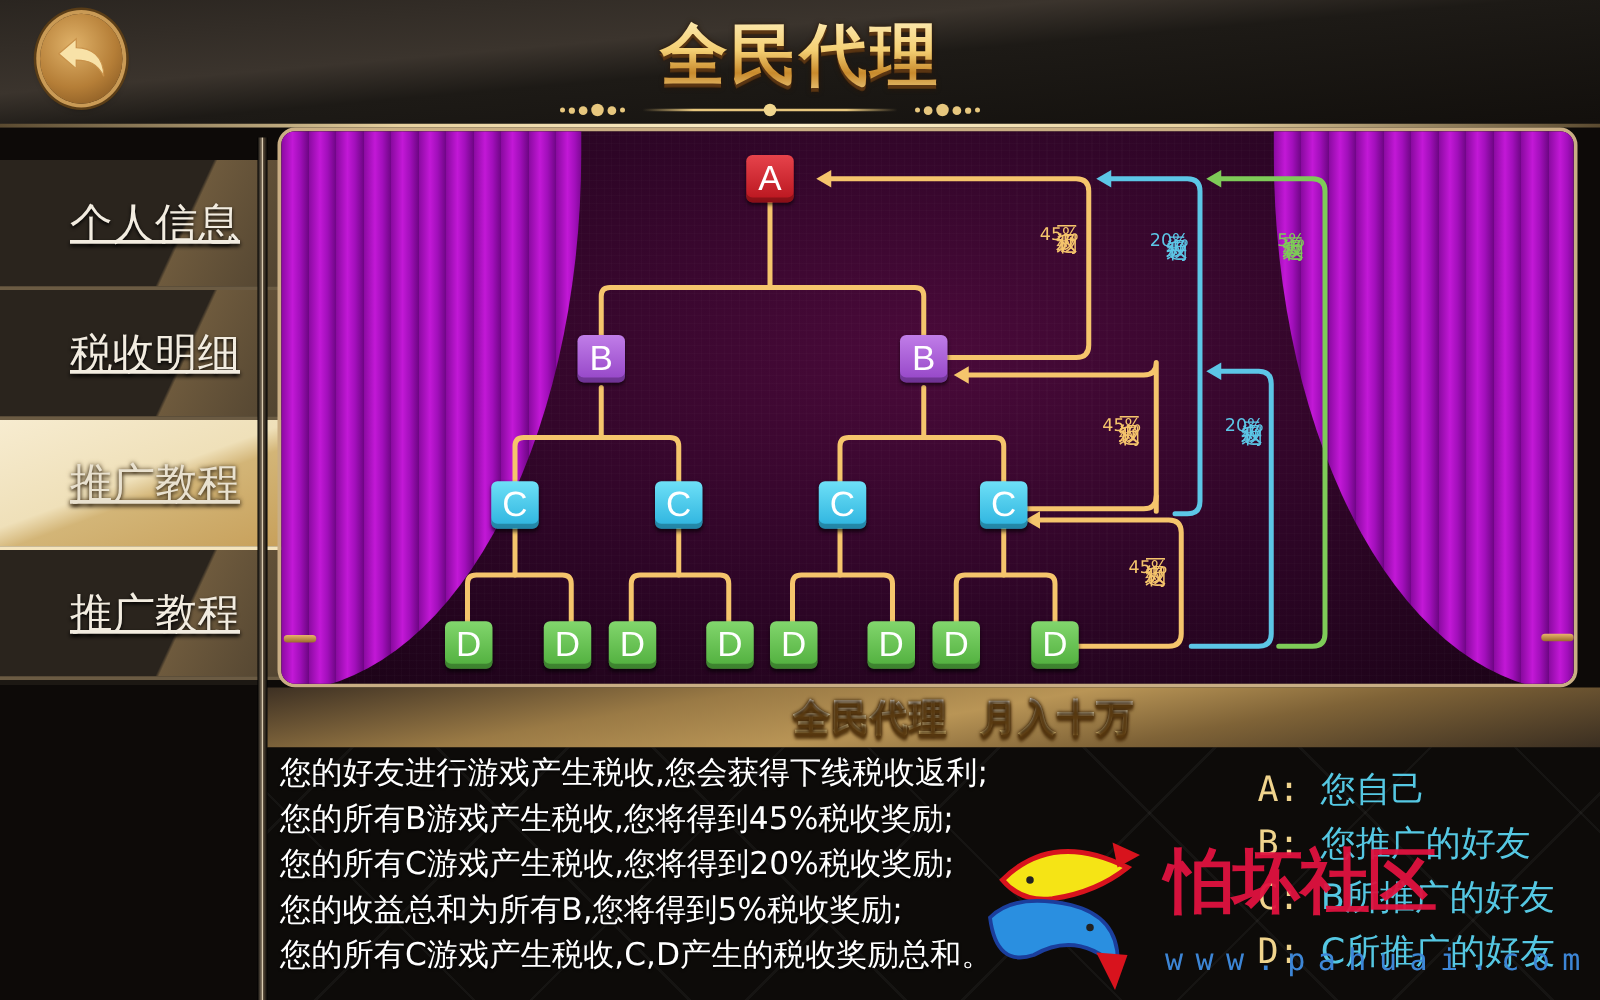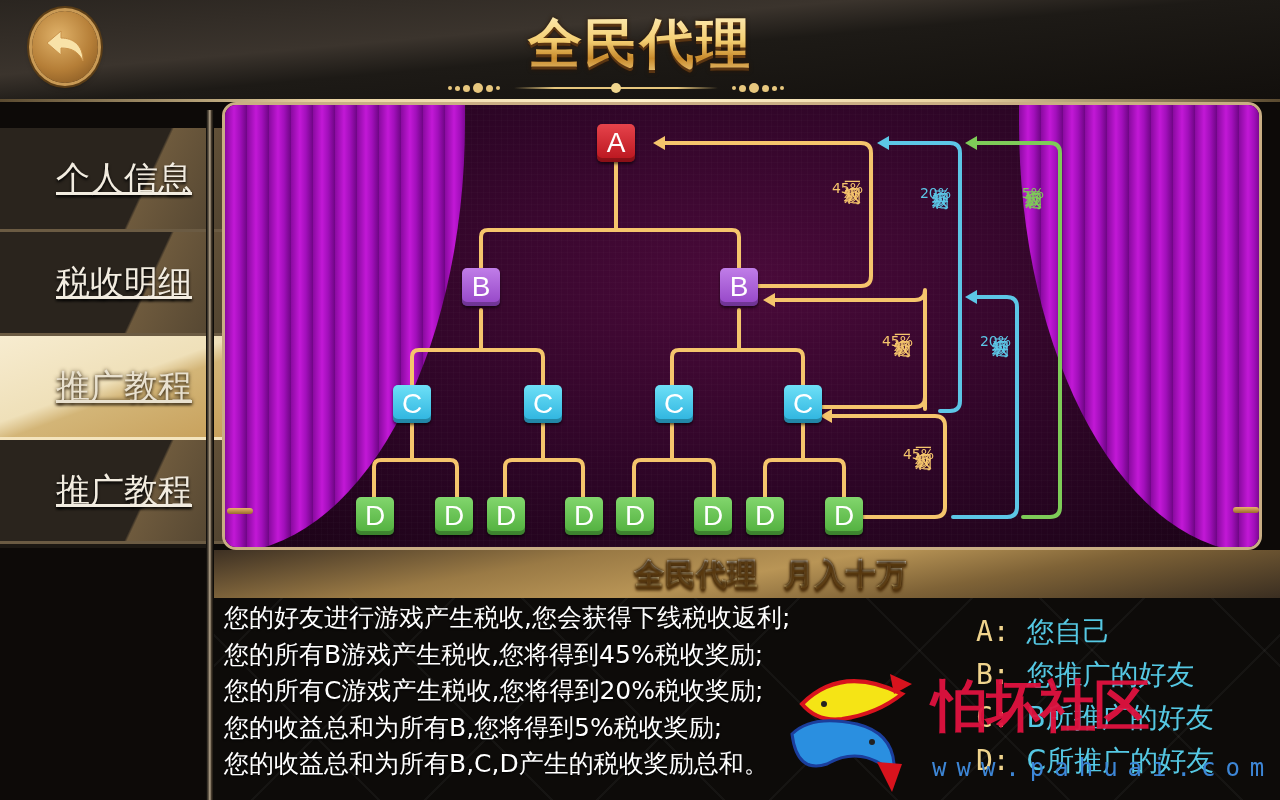--- a/index.html
+++ b/index.html
@@ -122,21 +122,21 @@
   .desc-panel {
     position: absolute; left: 214px; top: 598px; width: 1066px; height: 208px;
     background:
       repeating-linear-gradient(45deg, transparent 0 120px, rgba(255,255,255,0.04) 120px 122px),
       repeating-linear-gradient(-45deg, transparent 0 120px, rgba(255,255,255,0.04) 120px 122px),
       #0d0b09;
   }
   .desc-lines { position: absolute; left: 10px; top: 2px; }
   .desc-line { font-size: 25px; line-height: 36.5px; color: #ffffff; white-space: nowrap; text-shadow: 0 1px 2px #000; }
 
-  .legend { position: absolute; left: 762px; top: 12px; }
+  .legend { position: absolute; left: 792px; top: 12px; }
   .legend-row { font-size: 28px; line-height: 43px; white-space: nowrap; font-family: "DejaVu Sans Mono", monospace; }
   .legend-key { color: #f0d48d; }
   .legend-val { color: #55c8e3; font-family: "DejaVu Sans", sans-serif; }
 
   
   .watermark { position: absolute; left: 782px; top: 662px; width: 480px; height: 130px; pointer-events: none; }
   .wm-text {
     position: absolute; left: 150px; top: 0; font-size: 56px; font-weight: bold; color: #e0123f;
     font-family: "DejaVu Serif", serif; letter-spacing: -2px; opacity: .95; line-height: 86px;
   }
@@ -322,21 +322,21 @@
 <div class="slogan-bar">
   <div class="slogan">全民代理 月入十万</div>
 </div>
 
 <div class="desc-panel">
   <div class="desc-lines">
     <div class="desc-line">您的好友进行游戏产生税收,您会获得下线税收返利;</div>
     <div class="desc-line">您的所有B游戏产生税收,您将得到45%税收奖励;</div>
     <div class="desc-line">您的所有C游戏产生税收,您将得到20%税收奖励;</div>
     <div class="desc-line">您的收益总和为所有B,您将得到5%税收奖励;</div>
-    <div class="desc-line">您的收益总和为所有B,C,D产生的税收奖励总和。</div>
+    <div class="desc-line">您的所有C游戏产生税收,C,D产生的税收奖励总和。</div>
   </div>
   <div class="legend">
     <div class="legend-row"><span class="legend-key">A:</span> <span class="legend-val">您自己</span></div>
     <div class="legend-row"><span class="legend-key">B:</span> <span class="legend-val">您推广的好友</span></div>
     <div class="legend-row"><span class="legend-key">C:</span> <span class="legend-val">B所推广的好友</span></div>
     <div class="legend-row"><span class="legend-key">D:</span> <span class="legend-val">C所推广的好友</span></div>
   </div>
 </div>
 
 <div class="watermark">

